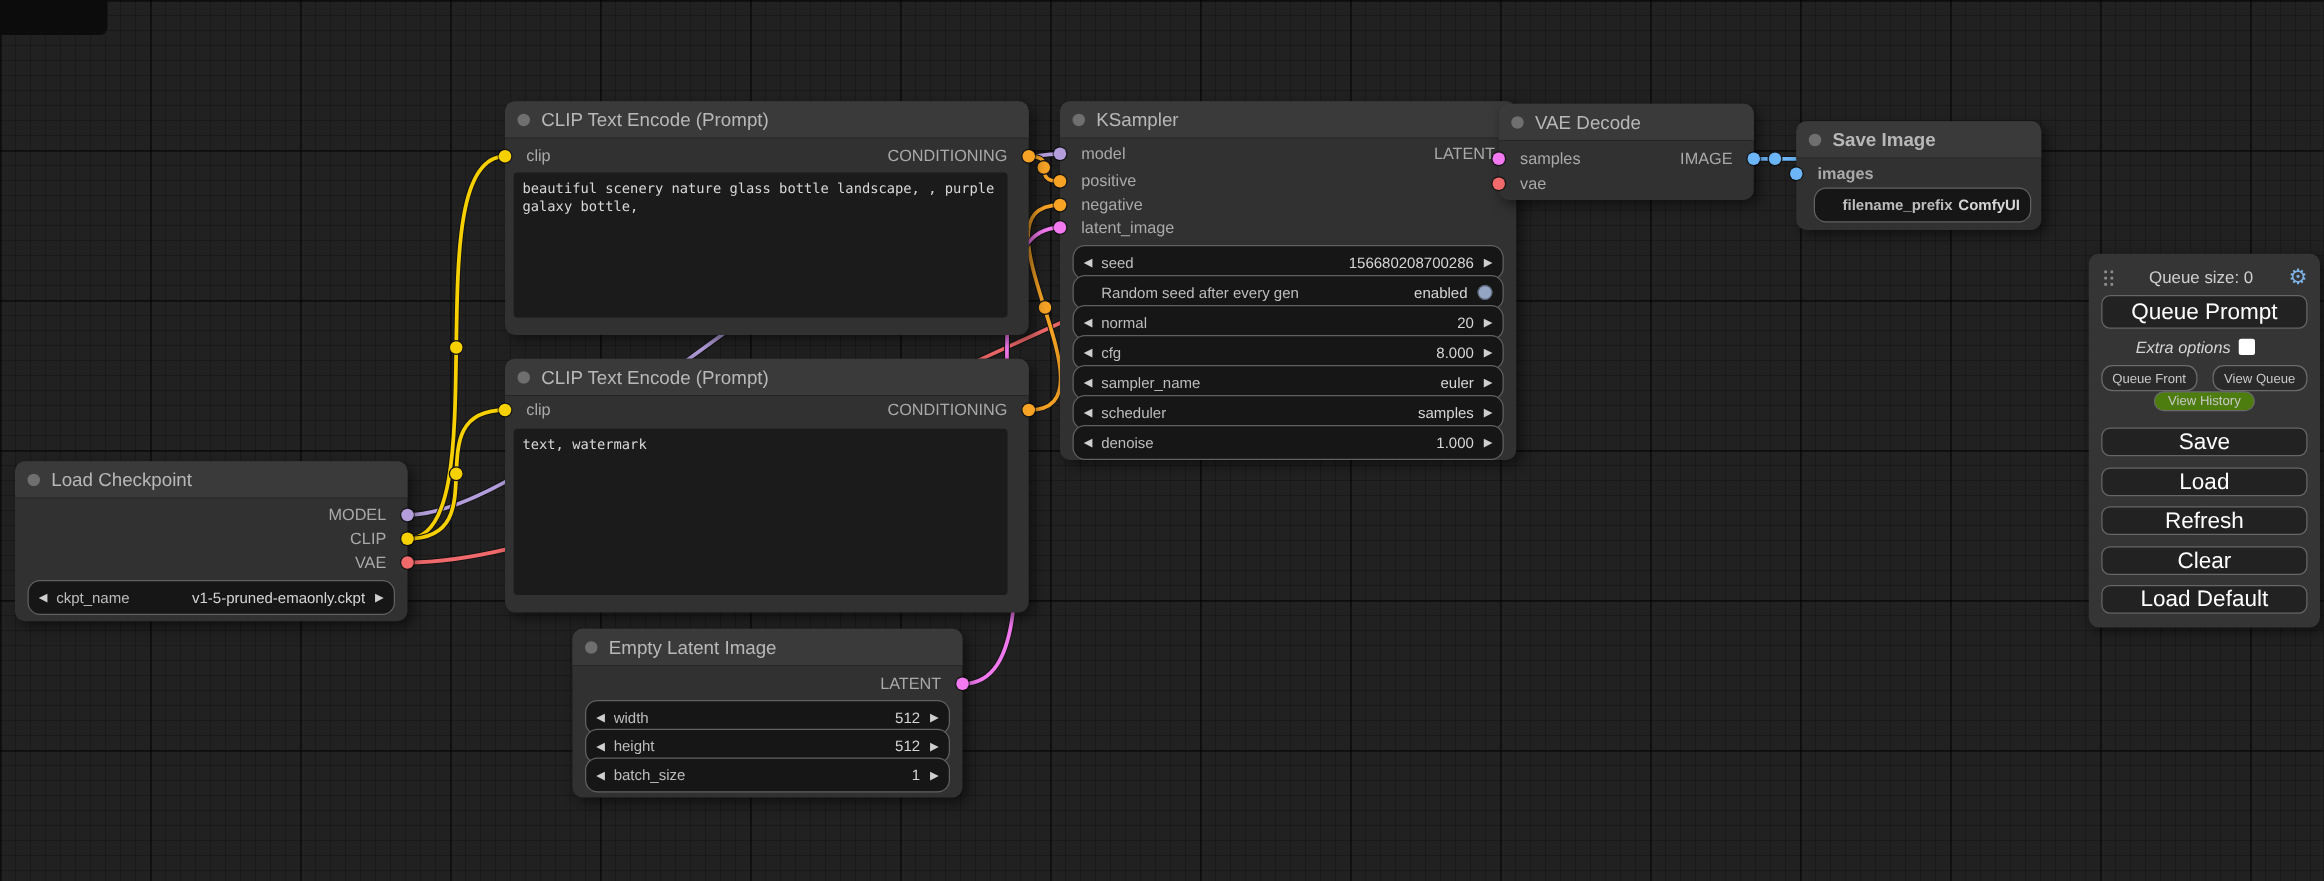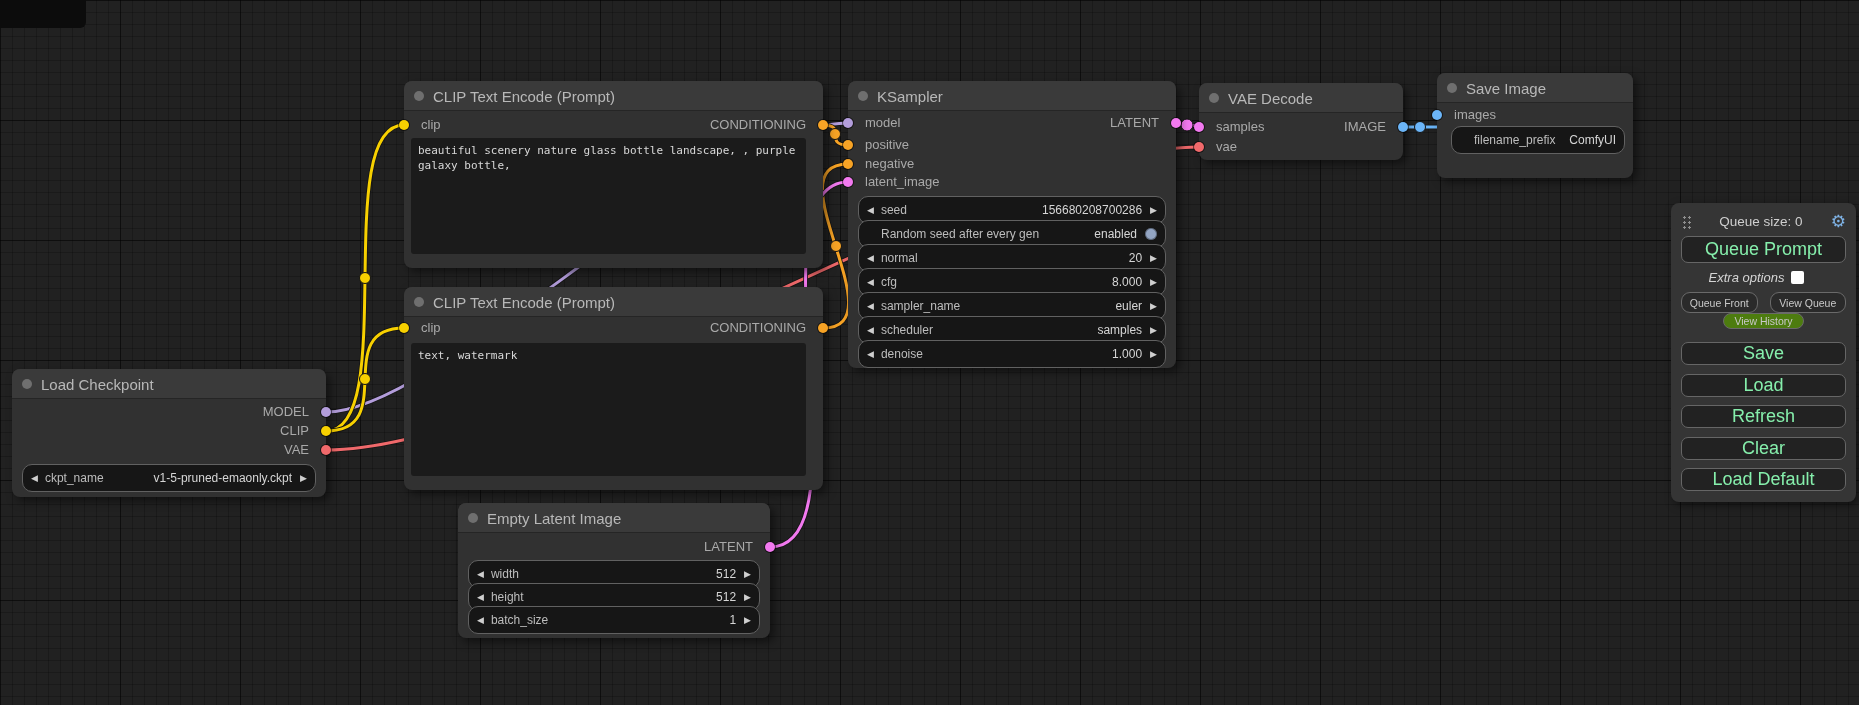--- a/index.html
+++ b/index.html
@@ -62,21 +62,21 @@
   
   .qpanel { position:absolute; z-index:3; left:1671px; top:203px; width:185px; height:299px;
             background:#353535; border-radius:8px; box-shadow:3px 3px 9px rgba(0,0,0,0.5); color:#d2d2d2; }
   .qhead { position:absolute; left:0; right:0; top:7px; height:22px; display:flex; align-items:center; }
   .qgrip { width:9px; height:15px; margin-left:11px;
            background-image:radial-gradient(#8f8f8f 1px, transparent 1.4px);
            background-size:5px 5px; background-position:0 1px; }
   .qsize { flex:1; text-align:center; font-size:13.5px; color:#cfcfcf; }
   .qgear { margin-right:10px; color:#7fb3e6; font-size:17px; line-height:1; }
   .qbtn { position:absolute; left:10px; right:10px; background:#222222; border:1px solid #666666;
-          border-radius:7px; color:#86efac; display:flex; align-items:center; justify-content:center; }
+          border-radius:7px; color:#ffffff; display:flex; align-items:center; justify-content:center; }
   .qbtn-prompt { top:33px; height:27px; font-size:18px; }
   .qextra { position:absolute; top:66px; left:0; right:14px; height:17px; display:flex;
             align-items:center; justify-content:center; gap:7px; font-size:13px; color:#d5d5d5;font-style:italic; }
   .qcheck { width:13px; height:13px; background:#ffffff; border-radius:2px; }
   .qsmallrow { position:absolute; top:89px; left:10px; right:10px; height:21px; display:flex; gap:12px; }
   .qsm { flex:1; background:#2a2a2a; border:1px solid #6a6a6a; border-radius:9px; color:#c9c9c9;
          font-size:10.5px; display:flex; align-items:center; justify-content:center; white-space:nowrap; }
   .qhist { position:absolute; top:110px; left:52px; right:52px; height:16px; background:#4d7c0f;
            border:1px solid #6a6a6a; border-radius:9px; color:#c9c9c9; font-size:10.5px;
            display:flex; align-items:center; justify-content:center; }
@@ -156,21 +156,21 @@
     </div>
     <div class="io-row" style="top:32px;">
       <span class="port pl pc-clip"></span>
       <span class="in-lbl">clip</span>
       <span class="out-lbl">CONDITIONING</span>
       <span class="port pr pc-cond"></span>
     </div>
     <textarea class="ta" style="top: 56px; height: 133px;" spellcheck="false">text, watermark</textarea>
   </div>
 
-  <div class="node" style="left:848px; top:81px; width:328px; height:287px;">
+  <div class="node" style="left:848px; top:81px; width:365px; height:287px;">
     <div class="node-title">
       <span class="tdot"></span>
       <span>KSampler</span>
     </div>
     <div class="io-row" style="top:33px;">
       <span class="port pl pc-model"></span>
       <span class="in-lbl">model</span>
       <span class="out-lbl">LATENT</span>
       <span class="port pr pc-latent"></span>
     </div>
@@ -240,21 +240,21 @@
       <span class="in-lbl">samples</span>
       <span class="out-lbl">IMAGE</span>
       <span class="port pr pc-image"></span>
     </div>
     <div class="io-row" style="top:55px;">
       <span class="port pl pc-vae"></span>
       <span class="in-lbl">vae</span>
     </div>
   </div>
 
-  <div class="node" style="left:1437px; top:73px; width:196px; height:105px;">
+  <div class="node" style="left:1437px; top:97px; width:196px; height:87px;font-weight:bold;">
     <div class="node-title">
       <span class="tdot"></span>
       <span>Save Image</span>
     </div>
     <div class="io-row" style="top:33px;">
       <span class="port pl pc-image"></span>
       <span class="in-lbl">images</span>
     </div>
     <div class="pill" style="top:53px; left:14px; right:8px;">
       <span class="lbl centerpad">filename_prefix</span>

